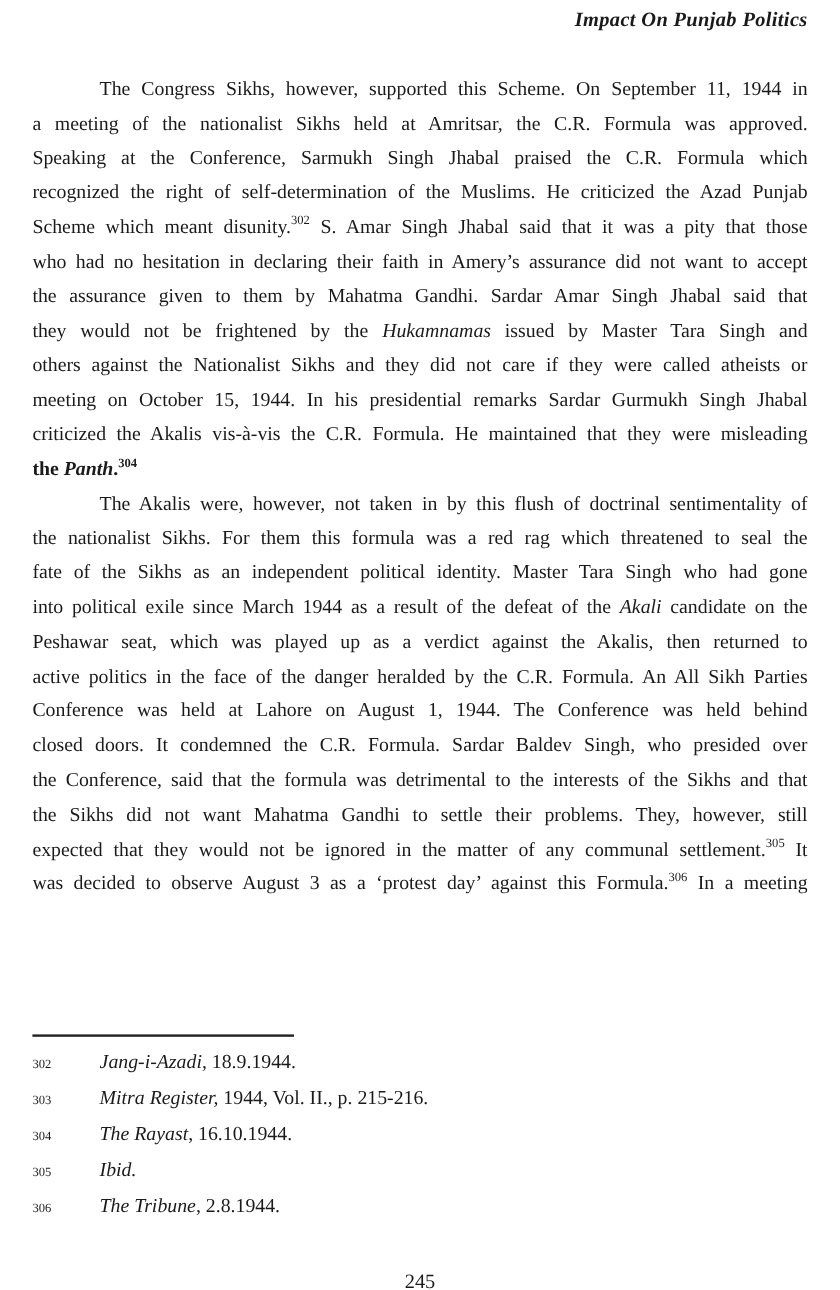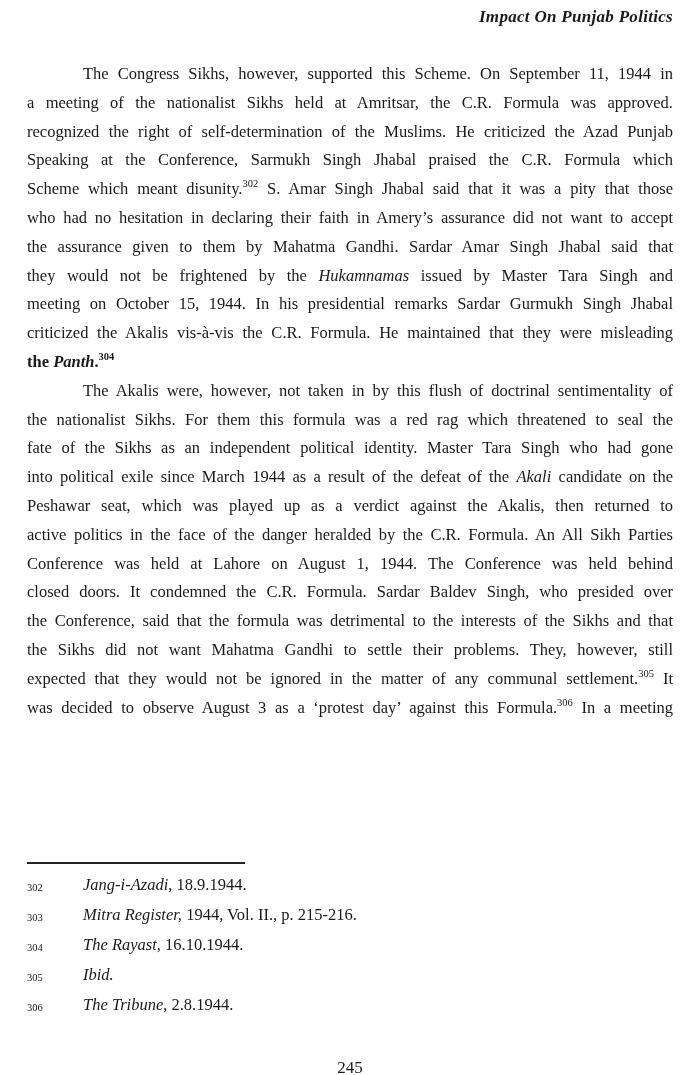--- a/index.html
+++ b/index.html
@@ -68,26 +68,27 @@
 
 <div class="page">
 
   <div class="running-header">
     <span>Impact On Punjab Politics</span>
   </div>
 
   <div class="body-text" id="body-text">
       <div class="line indent">The Congress Sikhs, however, supported this Scheme. On September 11, 1944 in</div>
       <div class="line">a meeting of the nationalist Sikhs held at Amritsar, the C.R. Formula was approved.</div>
+      <div class="line">Speaking at the Conference, Sarmukh Singh Jhabal praised the C.R. Formula which</div>
       <div class="line">recognized the right of self-determination of the Muslims. He criticized the Azad Punjab</div>
-      <div class="line">Speaking at the Conference, Sarmukh Singh Jhabal praised the C.R. Formula which</div>
       <div class="line">Scheme which meant disunity.<sup class="fnref">302</sup> S. Amar Singh Jhabal said that it was a pity that those</div>
       <div class="line">who had no hesitation in declaring their faith in Amery’s assurance did not want to accept</div>
       <div class="line">the assurance given to them by Mahatma Gandhi. Sardar Amar Singh Jhabal said that</div>
       <div class="line">they would not be frightened by the <i>Hukamnamas</i> issued by Master Tara Singh and</div>
+      <div class="line">others against the Nationalist Sikhs and they did not care if they were called atheists or</div>
       <div class="line">meeting on October 15, 1944. In his presidential remarks Sardar Gurmukh Singh Jhabal</div>
       <div class="line">criticized the Akalis vis-à-vis the C.R. Formula. He maintained that they were misleading</div>
       <div class="line lastline">the <i>Panth</i>.<sup class="fnref">304</sup></div>
       <div class="line indent">The Akalis were, however, not taken in by this flush of doctrinal sentimentality of</div>
       <div class="line">the nationalist Sikhs. For them this formula was a red rag which threatened to seal the</div>
       <div class="line">fate of the Sikhs as an independent political identity. Master Tara Singh who had gone</div>
       <div class="line">into political exile since March 1944 as a result of the defeat of the <i>Akali</i> candidate on the</div>
       <div class="line">Peshawar seat, which was played up as a verdict against the Akalis, then returned to</div>
       <div class="line">active politics in the face of the danger heralded by the C.R. Formula. An All Sikh Parties</div>
       <div class="line">Conference was held at Lahore on August 1, 1944. The Conference was held behind</div>

